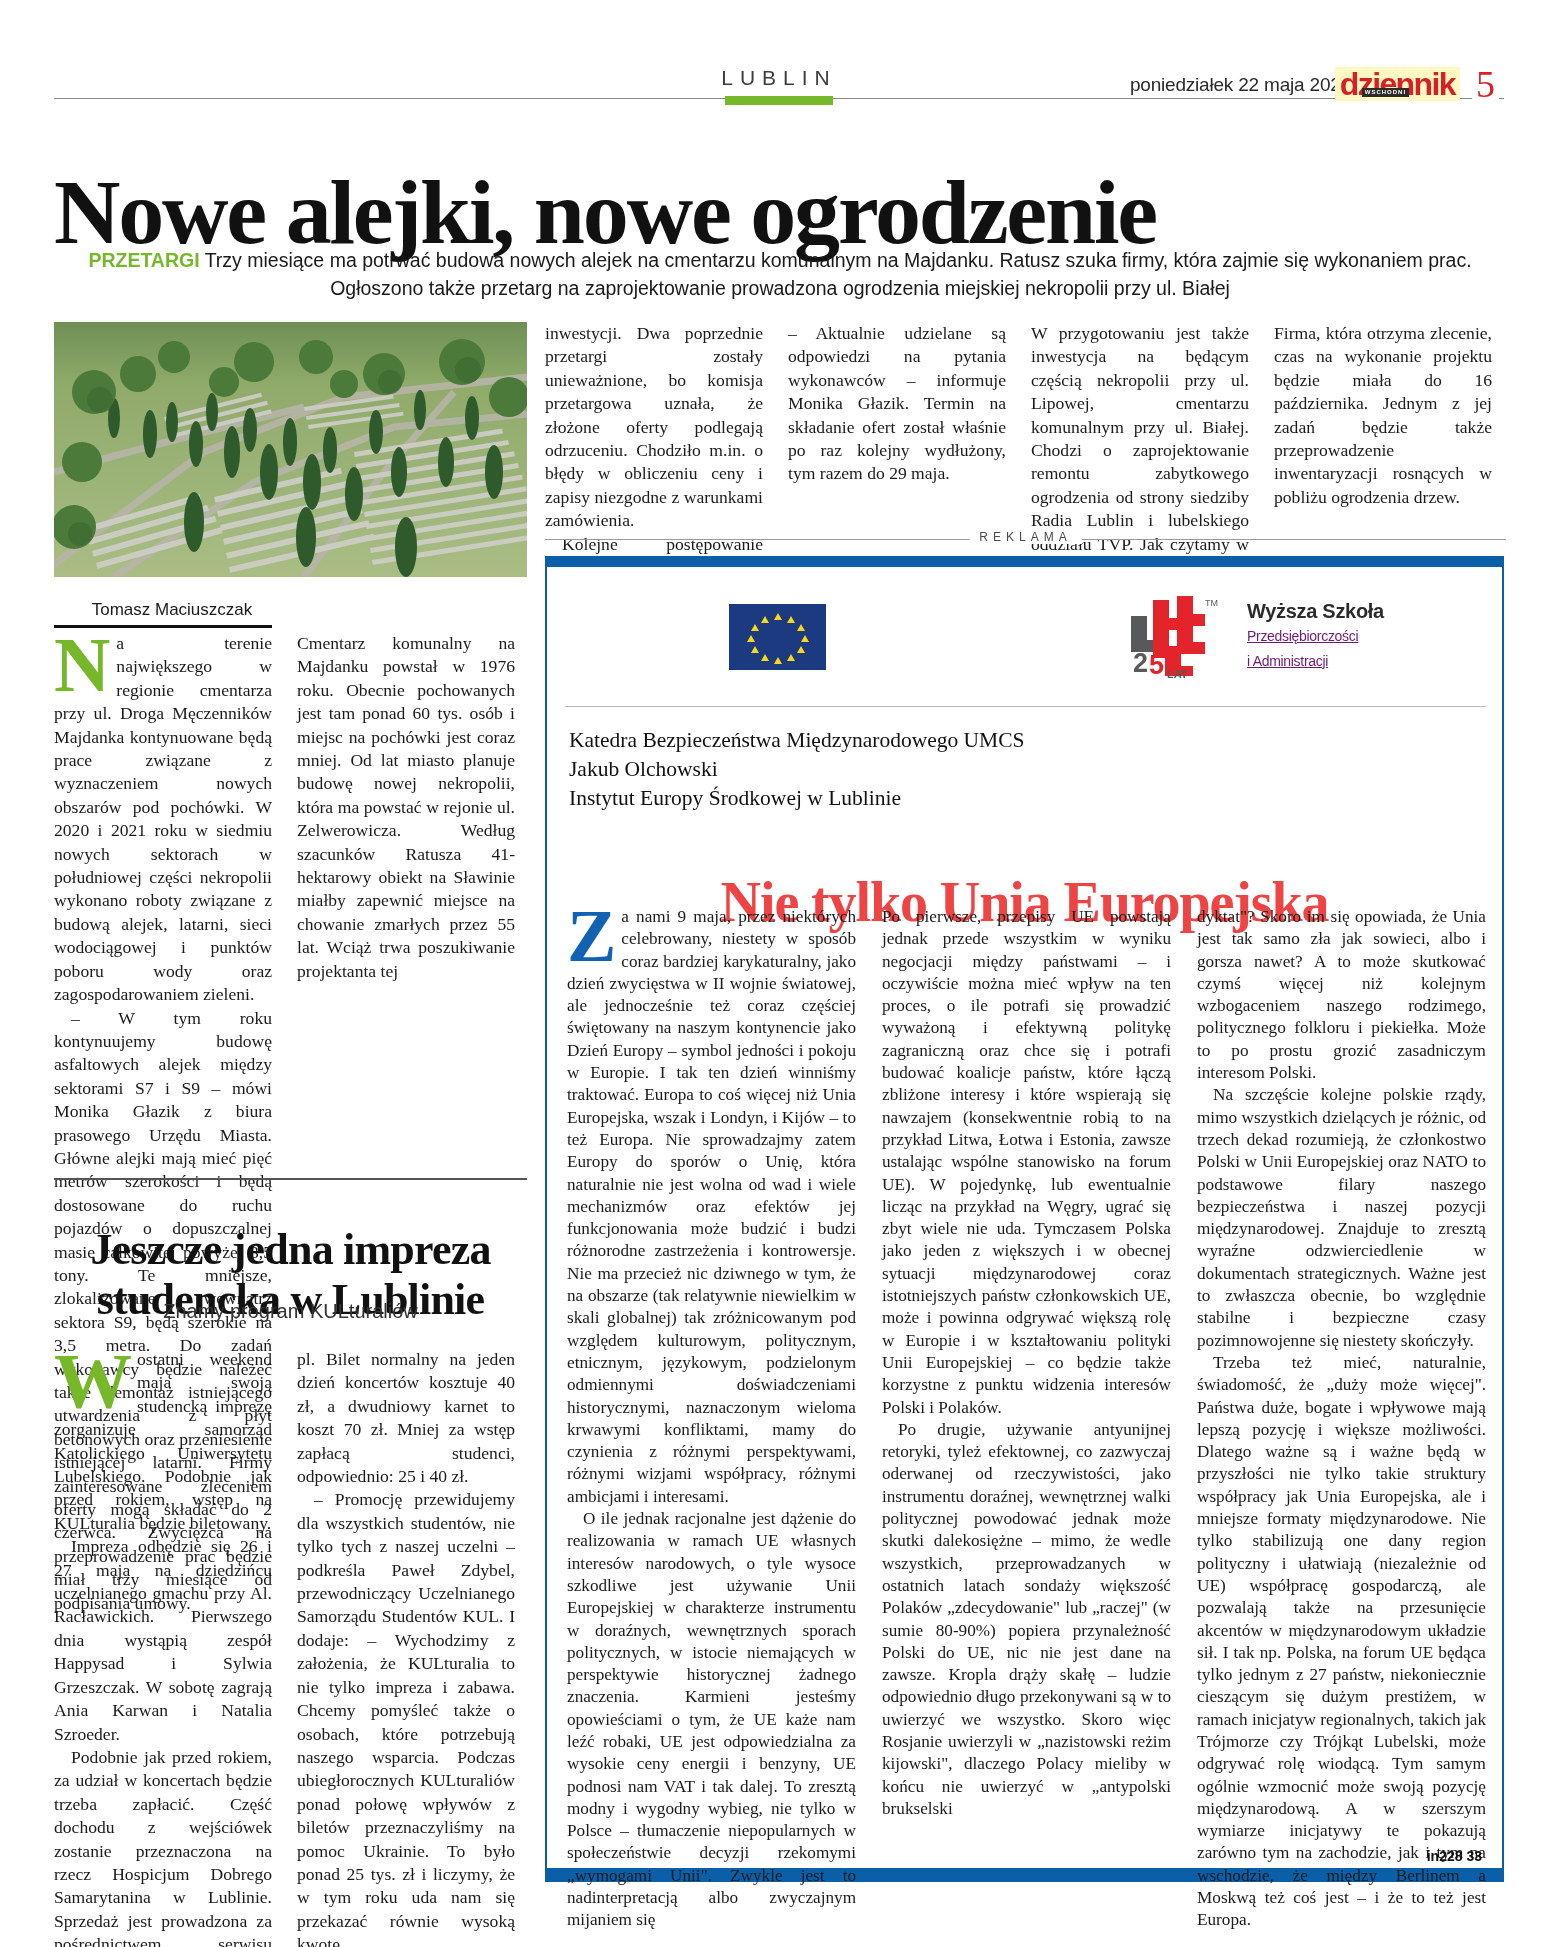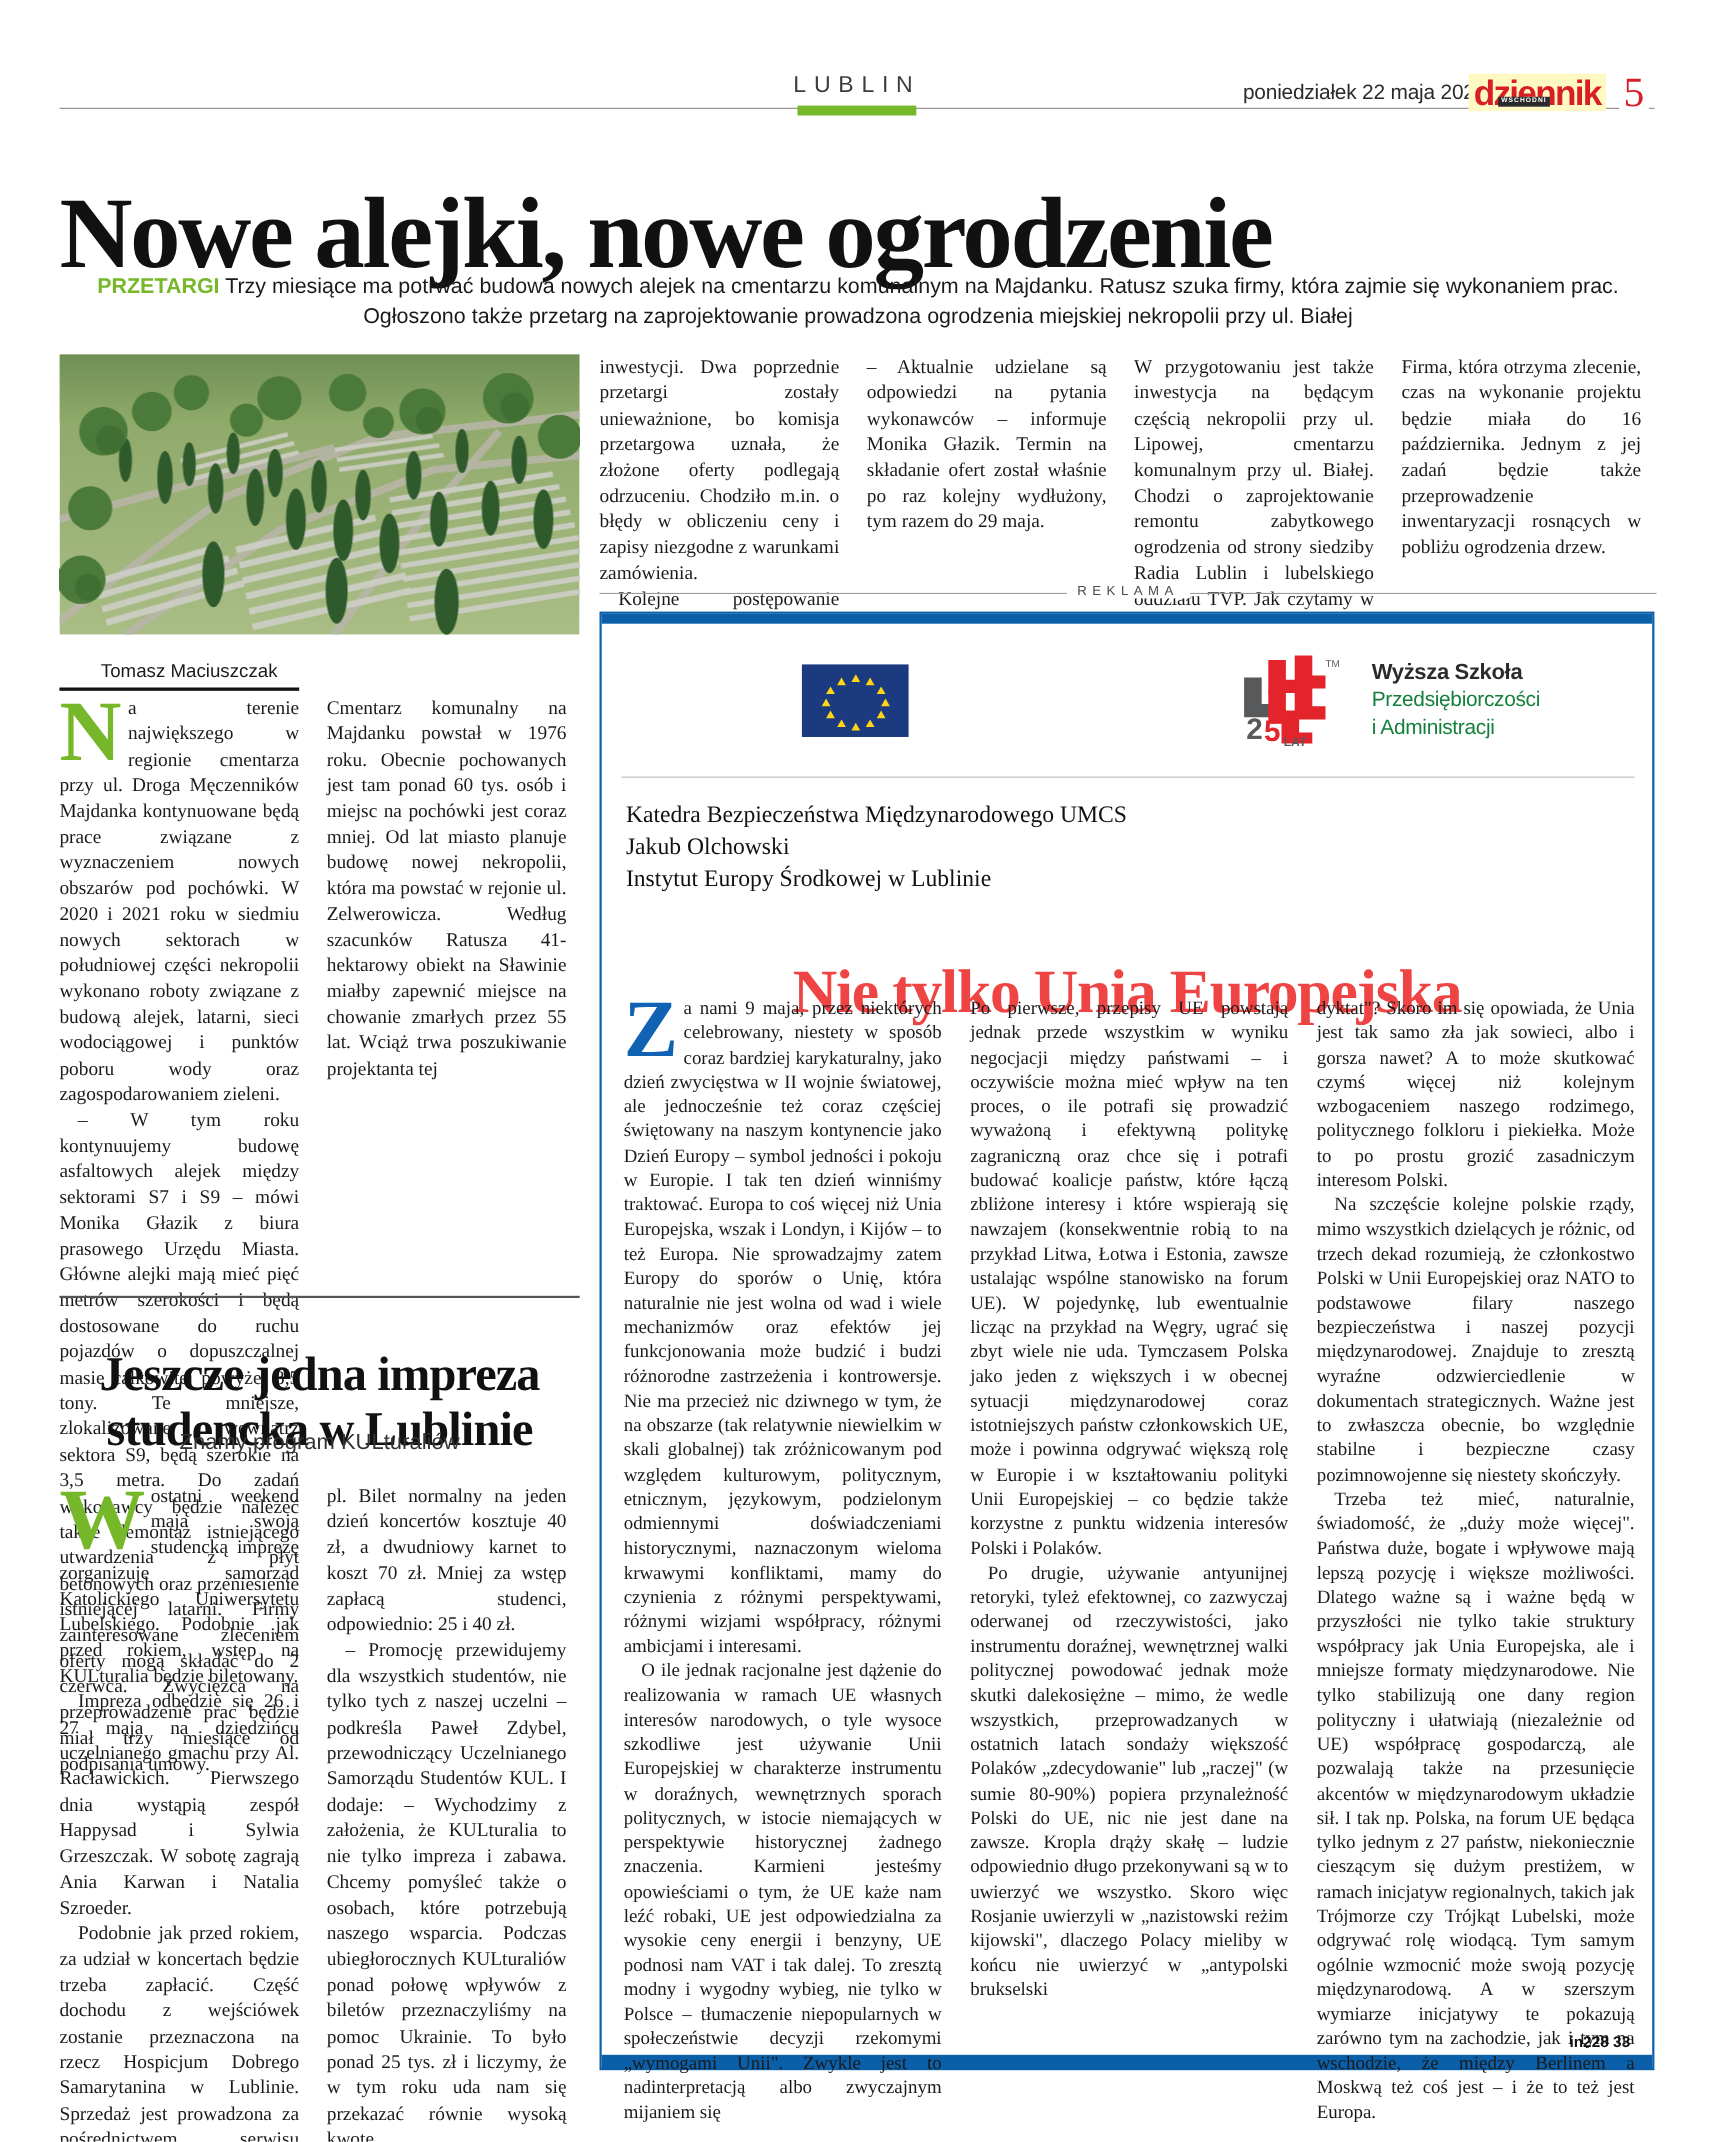--- a/index.html
+++ b/index.html
@@ -103,22 +103,22 @@
       border-right:4px solid transparent;border-bottom:7px solid #ffd617;}
   .ed-txt .l1{font-family:"Liberation Sans",sans-serif;font-weight:bold;font-size:26px;
       color:#1b3a80;letter-spacing:-0.6px;line-height:30px;}
   .ed-txt .l2{font-family:"Liberation Sans",sans-serif;font-weight:bold;font-size:21px;
       color:#2b2b2b;letter-spacing:-0.4px;line-height:26px;margin-top:4px;}
 
   .ws-logo{position:absolute;left:580px;top:6px;display:flex;align-items:center;gap:17px;}
   .ws-mark{width:103px;height:88px;position:relative;}
   .ws-txt .w1{font-family:"Liberation Sans",sans-serif;font-weight:bold;font-size:20px;
       color:#2b2b2b;line-height:25px;letter-spacing:-0.3px;}
-  .ws-txt .w2,.ws-txt .w3{font-family:"Liberation Sans",sans-serif;font-size:19px;
-      color:#15803d;line-height:25px;letter-spacing:-0.3px;}
+  .ws-txt .w2,.ws-txt .w3{font-family:"Liberation Sans",sans-serif;font-size:14px;
+      color:#701a75;line-height:25px;letter-spacing:-0.3px;text-decoration:underline;}
 
   .ad-sep{position:absolute;left:18px;top:148px;width:921px;height:1px;background:#b9b9b9;}
 
   .ad-author{position:absolute;left:22px;top:168px;width:700px;
       font-family:"Liberation Serif",serif;font-size:21.5px;line-height:29px;color:#111;}
 
   .ad-head{position:absolute;left:0;top:268px;width:100%;text-align:center;
       font-family:"Liberation Serif",serif;font-weight:bold;font-size:56px;
       line-height:60px;letter-spacing:-1.1px;color:#ef4444;}
 

